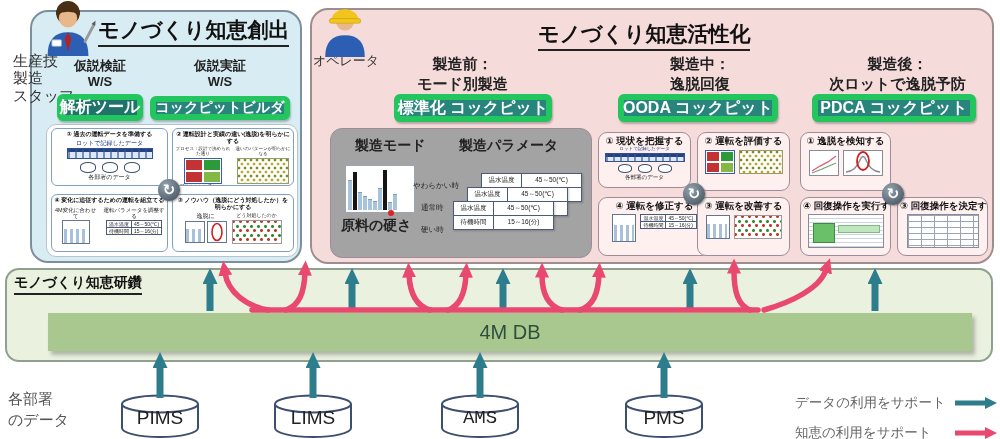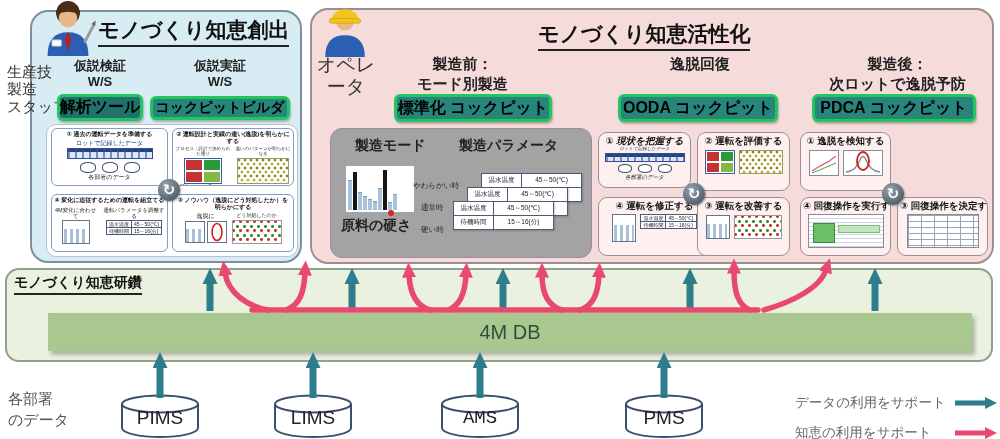--- a/index.html
+++ b/index.html
@@ -12,28 +12,28 @@
   .panel-left{left:30px;top:10px;width:272px;height:253px;background:#d8edf3;border:2px solid #7d8f9e;}
   .panel-right{left:310px;top:8px;width:684px;height:256px;background:#f6dbdb;border:2px solid #9e8d8d;}
   .panel-bottom{left:5px;top:268px;width:988px;height:94px;background:#eaf2df;border:2px solid #8fa08f;border-radius:14px;}
 
   .big-title{position:absolute;font-weight:bold;color:#111;border-bottom:2.5px solid #222;padding-bottom:1px;white-space:nowrap;}
   .t-left{left:98px;top:16px;font-size:21px;}
   .t-right{left:538px;top:20px;font-size:21px;text-align:right;}
   .t-bottom{left:14px;top:274px;font-size:14px;}
 
   .actor-label{position:absolute;font-size:15px;color:#333;line-height:1.15;}
-  .al-left{left:7px;top:52px;margin-top:11px;}
-  .al-right{left:311px;top:54px;width:70px;font-size:19px;text-align:center;}
+  .al-left{left:13px;top:52px;}
+  .al-right{left:311px;top:54px;width:70px;font-size:13px;text-align:center;}
 
   .col-header{position:absolute;text-align:center;font-weight:bold;font-size:13px;line-height:1.25;color:#222;}
   .sec-header{position:absolute;text-align:center;font-weight:bold;font-size:15px;line-height:1.3;color:#222;}
 
   .btn-teal{position:absolute;display:flex;align-items:center;justify-content:center;
-    background:#28857c;border:3px solid #22c55e;border-radius:6px;color:#000000;font-weight:bold;
+    background:#28857c;border:6px solid #22c55e;border-radius:6px;color:#ffffff;font-weight:bold;
     box-shadow:1px 2px 2px rgba(0,0,0,.25);white-space:nowrap;}
 
   .white-holder{position:absolute;left:46px;top:124px;width:252px;height:133px;background:#fff;border:1px solid #b8c4cc;border-radius:10px;}
 
   .stepbox{position:absolute;background:#fff;border:1px solid #7f9fc4;border-radius:6px;padding:2px 2px;overflow:hidden;}
   .stepbox .sb-title{font-weight:bold;font-size:6px;text-align:center;line-height:1.2;color:#111;}
   .stepbox-pink{position:absolute;background:#fdf0ef;border:1.5px solid #a08b9b;border-radius:9px;padding:2px;overflow:hidden;}
   .stepbox-pink .sb-title{font-weight:bold;font-size:9.5px;text-align:center;line-height:1.2;color:#111;white-space:nowrap;}
 
   .row{display:flex;flex-direction:row;align-items:center;justify-content:center;gap:3px;}
@@ -234,20 +234,21 @@
   </svg>
   <div class="actor-label al-right">オペレータ</div>
 
   <div class="big-title t-right">モノづくり知恵活性化</div>
 
   <div class="sec-header" style="left:385px;top:54px;width:155px;">
     <div>製造前：</div>
     <div>モード別製造</div>
   </div>
   <div class="sec-header" style="left:625px;top:54px;width:150px;">
+    <div>製造中：</div>
     <div>逸脱回復</div>
   </div>
   <div class="sec-header" style="left:800px;top:54px;width:195px;">
     <div>製造後：</div>
     <div>次ロットで逸脱予防</div>
   </div>
 
   <div class="btn-teal" style="left:394px;top:94px;width:158px;height:28px;font-size:16px;">標準化 コックピット</div>
   <div class="btn-teal" style="left:618px;top:94px;width:160px;height:28px;font-size:16px;">OODA コックピット</div>
   <div class="btn-teal" style="left:812px;top:94px;width:164px;height:28px;font-size:16px;">PDCA コックピット</div>
@@ -306,21 +307,21 @@
             <td style="width:60px;">45～50(℃)</td>
           </tr>
       <tr>
             <td>待機時間</td>
             <td>15～16(分)</td>
           </tr>
     </tbody>
       </table>
   </div>
 
-  <div class="stepbox-pink" style="left:598px;top:132px;width:93px;height:56px;font-style:italic;">
+  <div class="stepbox-pink" style="left:598px;top:132px;width:93px;height:56px;">
     <div class="sb-title">① 現状を把握する</div>
     <div class="col" style="margin-top:1px;">
       <div class="tiny-b" style="font-size:4.5px;">ロットで記録したデータ</div>
       <div class="data-strip" style="width:80px;height:9px;"></div>
       <div class="row" style="margin-top:1px;gap:6px;">
         <div class="mini-cyl" style="width:14px;height:9px;"></div>
         <div class="mini-cyl" style="width:14px;height:9px;"></div>
         <div class="mini-cyl" style="width:14px;height:9px;"></div>
       </div>
       <div class="tiny" style="font-size:5.5px;">各部署のデータ</div>

